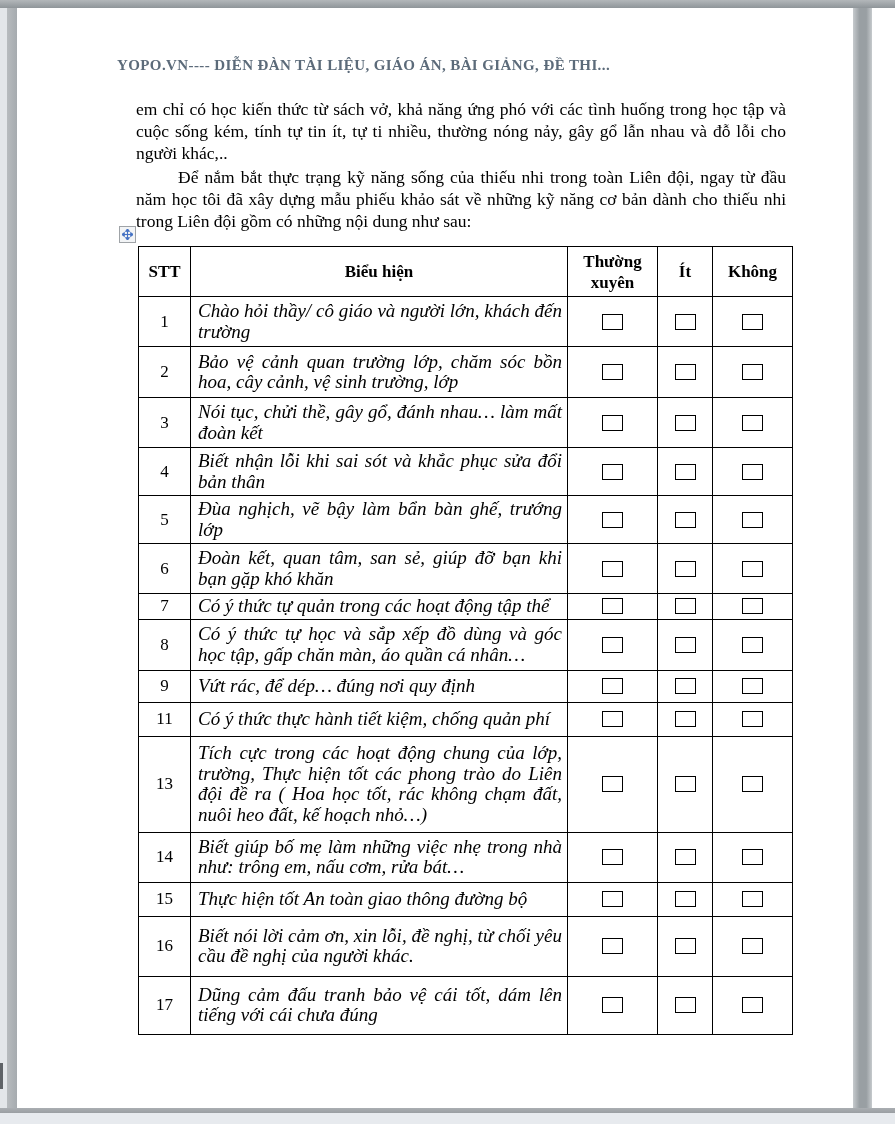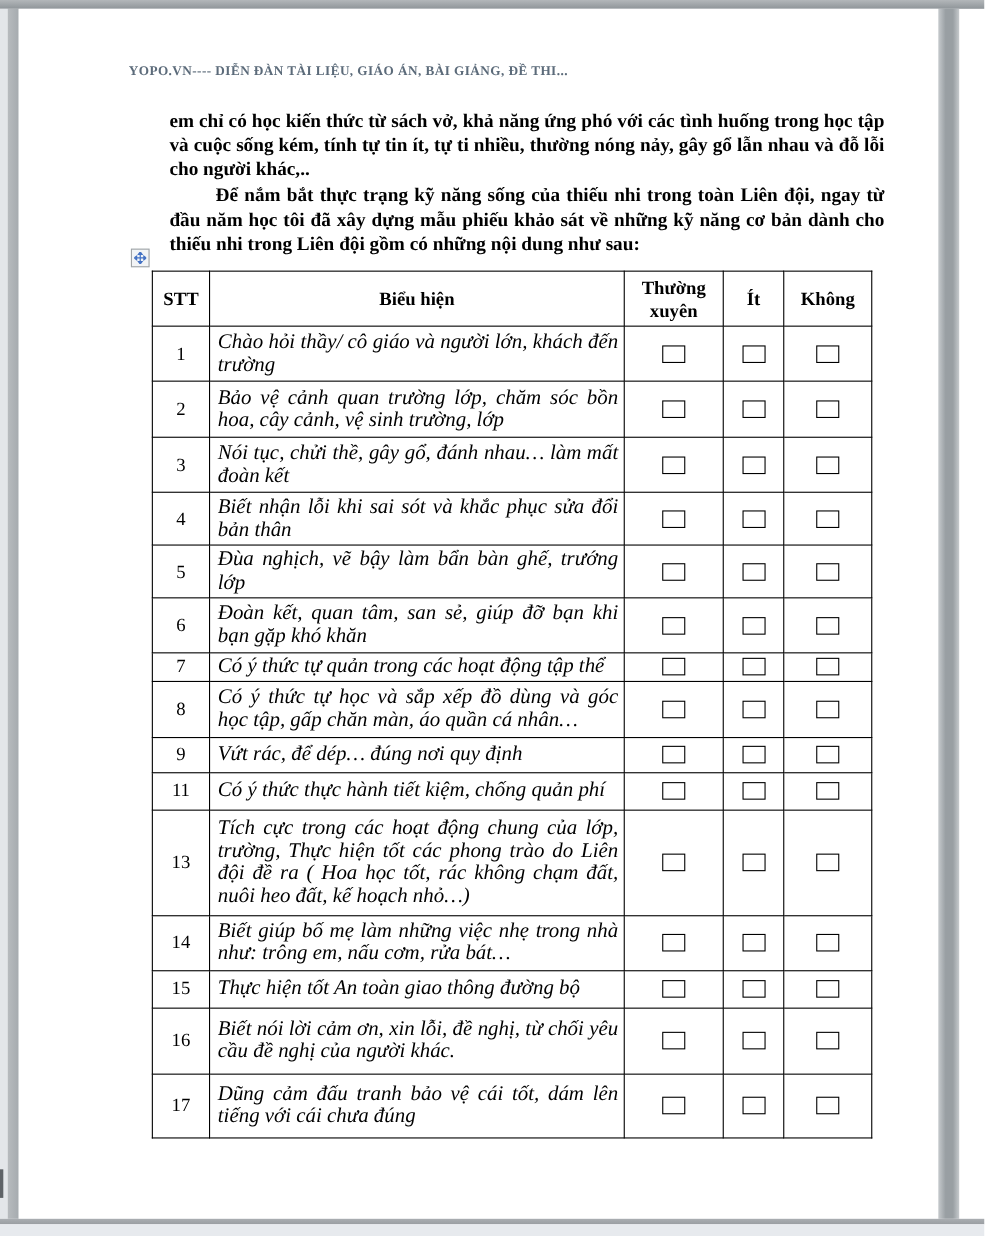--- a/index.html
+++ b/index.html
@@ -17,23 +17,23 @@
   .right-bar{position:absolute;left:853px;top:8px;width:19px;height:1100px;
     background:linear-gradient(to right,#c6cacd,#999fa3 35%,#999fa3 70%,#c6cacd);}
   .bottom-line{position:absolute;left:0;top:1108px;width:895px;height:5px;
     background:linear-gradient(#aaaeb2,#9a9ea2);}
   .bottom-strip{position:absolute;left:0;top:1113px;width:895px;height:11px;background:#e7eaee;}
   .left-tick{position:absolute;left:0;top:1063px;width:3px;height:26px;background:#5f6367;}
   
   .page{position:absolute;left:17px;top:8px;width:836px;height:1100px;background:#fff;overflow:hidden;}
   .doc-header{
     position:absolute;left:100px;top:49px;width:700px;
-    font-size:12px;font-weight:bold;letter-spacing:.4px;color:#5c6b7a;
+    font-size:15px;font-weight:bold;letter-spacing:.4px;color:#5c6b7a;
   }
-  .paras{position:absolute;left:137px;top:90px;width:650px;font-weight:bold;}
+  .paras{position:absolute;left:119px;top:90px;width:650px;}
   .para{margin:0;font-size:17.5px;line-height:22px;color:#000;text-align:justify;}
   .para.indent{text-indent:42px;margin-top:2px;}
   
   .tbl-wrap{position:absolute;left:121px;top:238px;}
   table.survey{border-collapse:collapse;table-layout:fixed;width:654px;}
   table.survey th,table.survey td{border:1.6px solid #000;overflow:hidden;}
   table.survey th{font-size:17px;font-weight:bold;line-height:21px;text-align:center;padding:2px 2px;}
   td.stt{font-size:17px;text-align:center;vertical-align:middle;}
   td.desc{font-size:19px;font-style:italic;line-height:20.5px;vertical-align:middle;
     padding:2px 5px 2px 7px;text-align:justify;}

